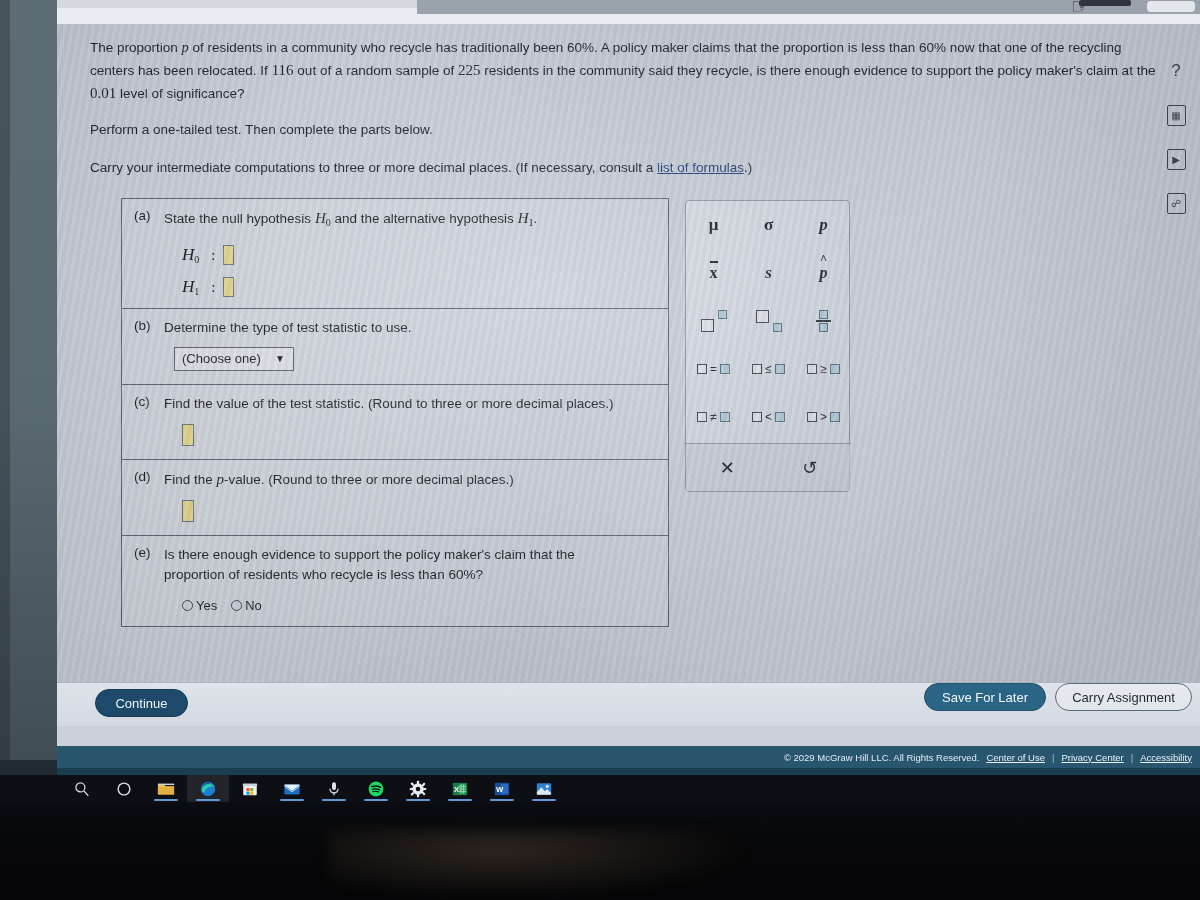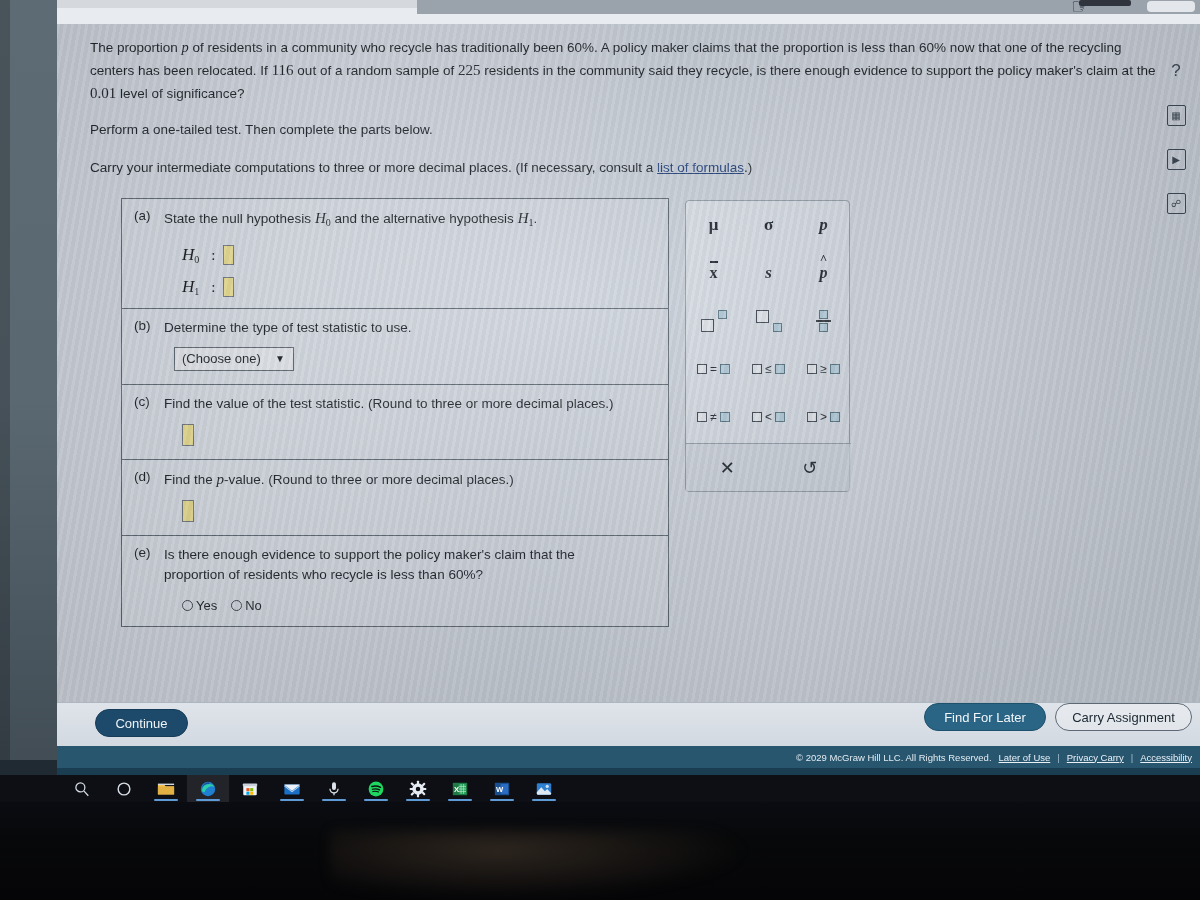--- a/index.html
+++ b/index.html
@@ -248,21 +248,21 @@
     display: flex;
   }
   .pal-btn {
     flex: 1; display: flex; align-items: center; justify-content: center;
     font-size: 18px; color: #1b2229; cursor: pointer;
   }
 
   
   #action-bar {
     position: absolute;
-    left: 0; top: 702px; width: 1143px; height: 44px;
+    left: 0; top: 682px; width: 1143px; height: 44px;
     background: linear-gradient(180deg,#dfe4ea 0%, #d3d9e1 100%);
     border-top: 1px solid #aeb6c0;
   }
   .btn {
     position: absolute;
     display: flex; align-items: center; justify-content: center;
     border-radius: 18px;
     font-size: 13px;
     cursor: pointer;
     white-space: nowrap;
@@ -567,29 +567,29 @@
           <span class="pal-btn">↺</span>
         </div>
       </div>
 
       <div id="moire"></div>
       <div id="vignette"></div>
     </div>
 
     <div id="action-bar">
       <div class="btn" id="continue-btn">Continue</div>
-      <div class="btn" id="save-btn">Find For Later</div>
+      <div class="btn" id="save-btn">Save For Later</div>
       <div class="btn" id="submit-btn">Carry Assignment</div>
     </div>
 
     <div id="footer">
       <span>© 2029 McGraw Hill LLC. All Rights Reserved.</span>
-      <span class="flink2">Later of Use</span>
+      <span class="flink2">Center of Use</span>
       <span class="sep">|</span>
-      <span class="flink2">Privacy Carry</span>
+      <span class="flink2">Privacy Center</span>
       <span class="sep">|</span>
       <span class="flink2">Accessibility</span>
     </div>
     <div id="footer-fill"></div>
 
     <div id="icon-rail">
       <div class="rail-icon">?</div>
       <div class="rail-icon">
         <span class="rail-box">▦</span>
       </div>

